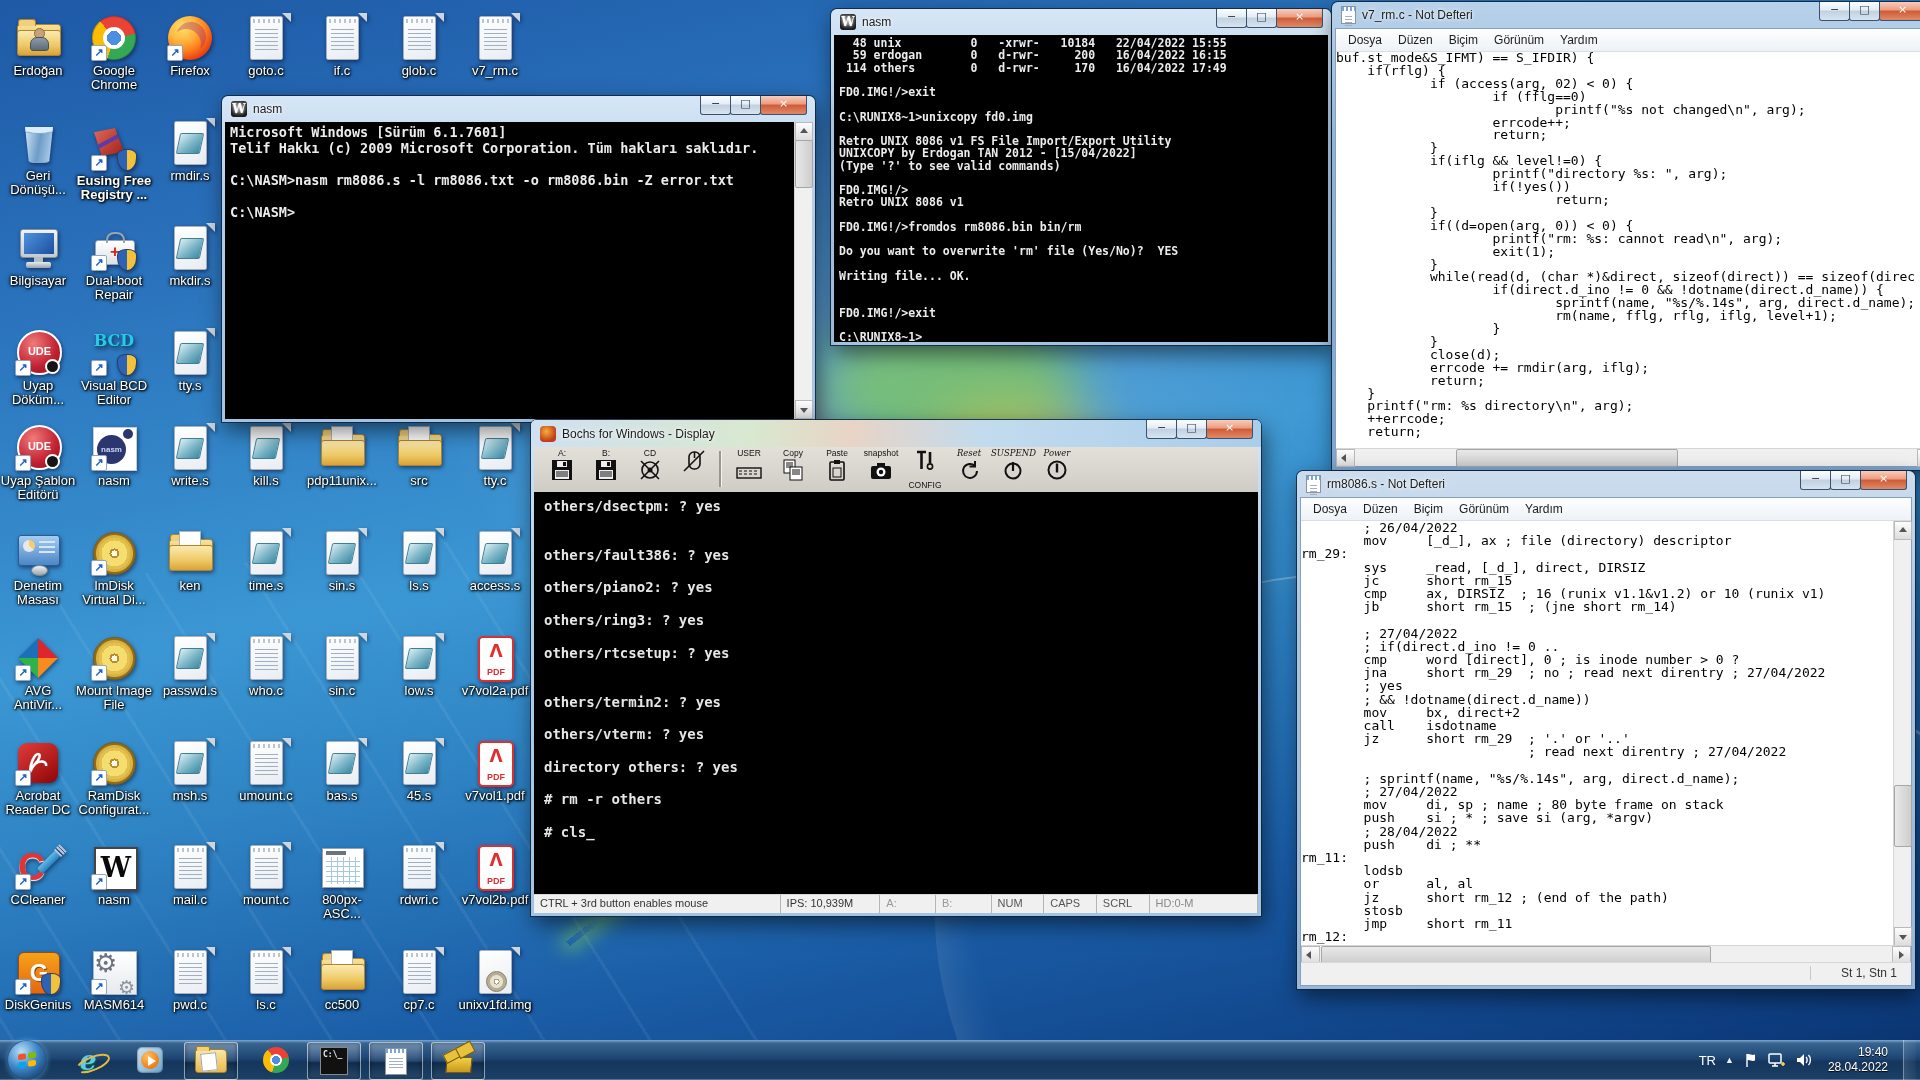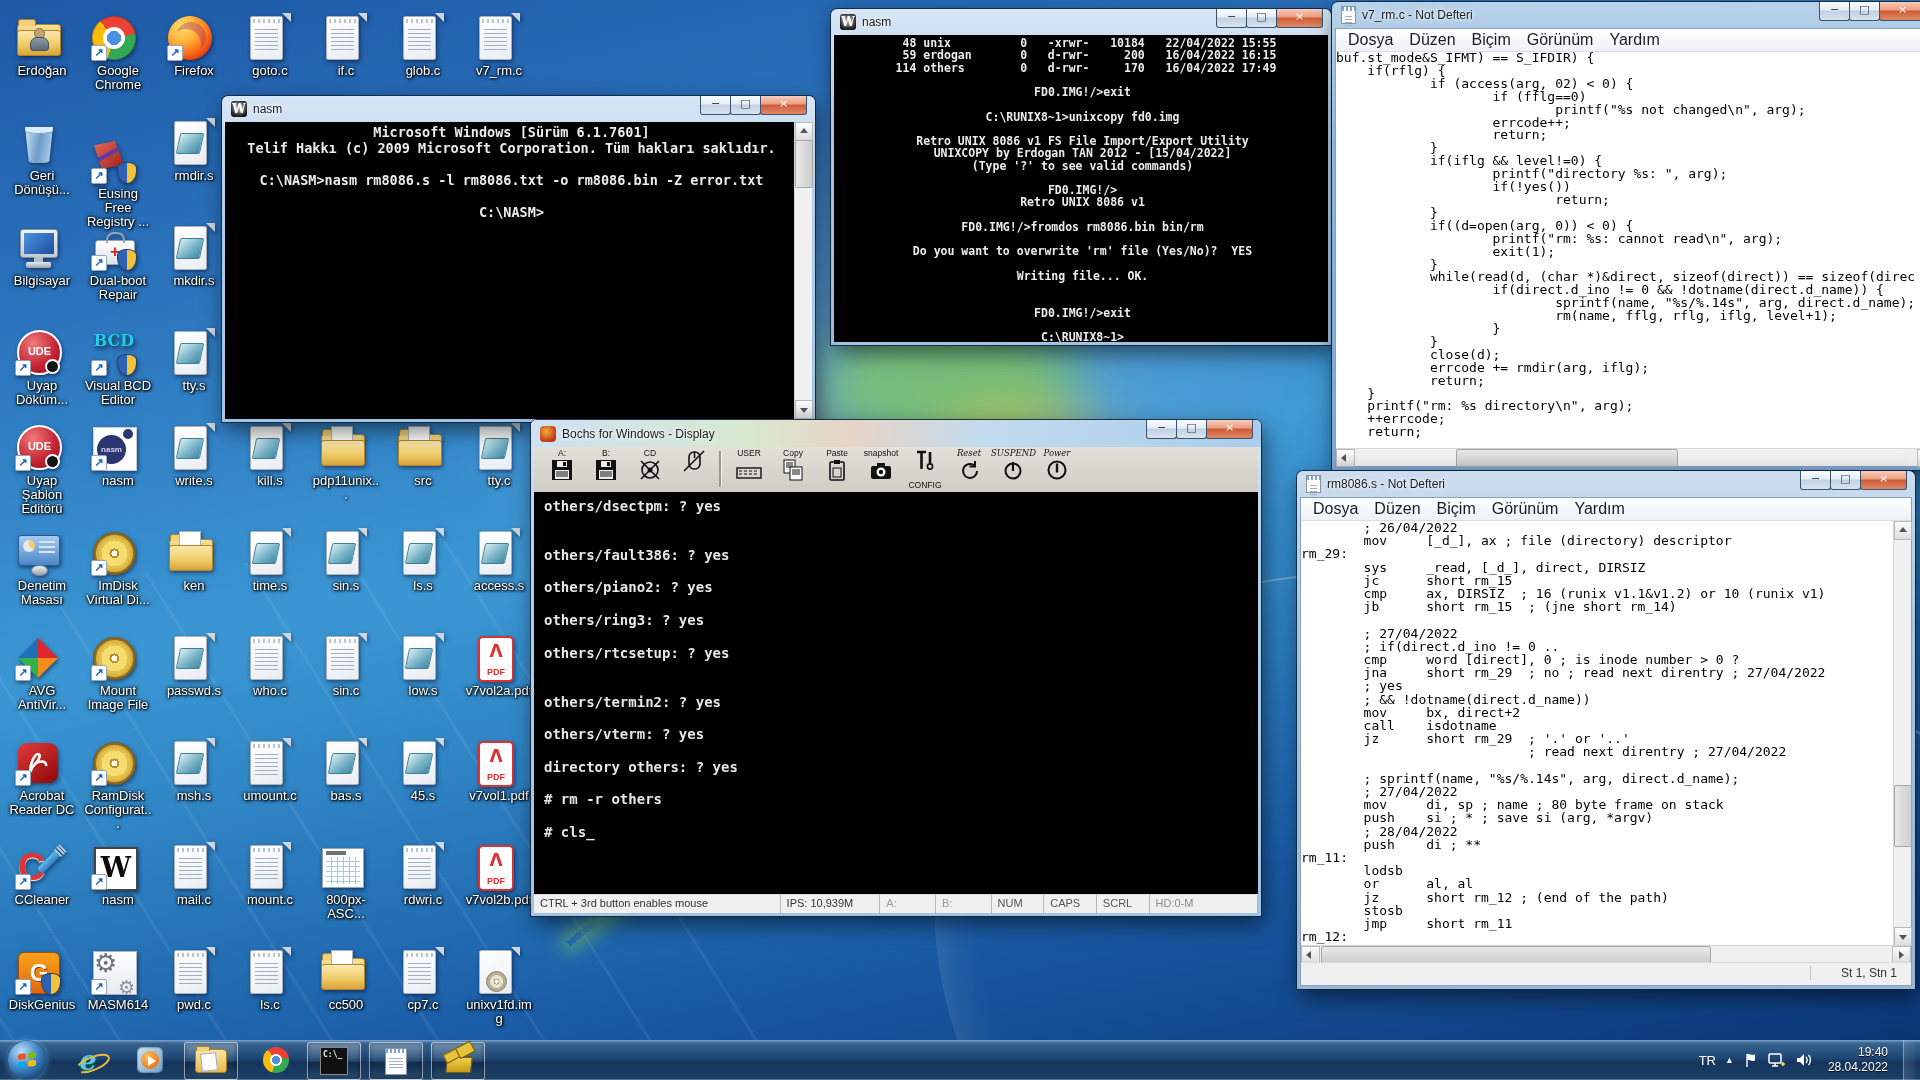--- a/index.html
+++ b/index.html
@@ -18,21 +18,21 @@
     background:repeating-linear-gradient(64deg,rgba(255,255,255,0) 0 34px,rgba(255,255,255,.25) 34px 37px,rgba(255,255,255,0) 37px 90px);
     transform:rotate(-6deg);}
   #wp-swoosh{position:absolute;left:900px;top:620px;width:1400px;height:900px;border-radius:50%;
     border-top:3px solid rgba(255,255,255,.28);transform:rotate(24deg);box-shadow:0 -18px 40px rgba(255,255,255,.12) inset;}
   #wp-grass{position:absolute;left:530px;top:830px;width:360px;height:6px;background:linear-gradient(90deg,rgba(150,230,60,0),#aef04e 40%,rgba(150,230,60,0));
     transform:rotate(-38deg);box-shadow:0 0 18px 6px rgba(150,230,70,.45);}
   
   .dicon{position:absolute;width:76px;text-align:center;z-index:2;cursor:default;}
   .dicon .art{width:48px;height:48px;margin:0 auto;position:relative;filter:drop-shadow(1px 2px 2px rgba(0,0,30,.5));}
   .dicon .lbl{margin-top:2px;font-size:13px;line-height:14px;color:#fff;
-    text-shadow:1px 1px 2px #000,0 0 4px #000,0 0 3px #000;word-wrap:break-word;padding-left:8px;}
+    text-shadow:1px 1px 2px #000,0 0 4px #000,0 0 3px #000;word-wrap:break-word;}
   .sc{position:absolute;left:1px;bottom:1px;width:14px;height:14px;background:#fff;border:1px solid #8fa6bd;border-radius:2px;
     color:#1c62c9;font:bold 11px/13px "Liberation Sans",sans-serif;text-align:center;}
   .sc::before{content:"\2197";}
   .page{position:absolute;left:8px;top:2px;width:31px;height:42px;background:linear-gradient(160deg,#ffffff,#e9edf2);border:1px solid #a8b2bd;border-radius:2px;}
   .fold{position:absolute;right:-1px;top:-1px;width:0;height:0;border-top:9px solid #cdd6df;border-left:9px solid transparent;}
   .cdoc .page::before{content:"";position:absolute;left:4px;right:4px;top:9px;height:26px;
     background:repeating-linear-gradient(rgba(0,0,0,0) 0 3px,#9eb0c2 3px 4px);}
   .cdoc .page::after{content:"";position:absolute;left:2px;right:2px;top:2px;height:4px;
     background:repeating-linear-gradient(90deg,#b9c6d2 0 2px,rgba(0,0,0,0) 2px 5px);}
   .sdoc .page::before{content:"";position:absolute;left:3px;top:11px;width:22px;height:19px;
@@ -115,35 +115,35 @@
   .glass{background:linear-gradient(#d6e6f5,#b5cfe9 30%,#a3c3e2);}
   .titlebar{height:26px;display:flex;align-items:center;gap:6px;padding:0 9px;border-radius:5px 5px 0 0;
     font-size:12px;color:#1a1a1a;text-shadow:0 0 6px rgba(255,255,255,.9),0 0 3px rgba(255,255,255,.9);}
   .capbtns{position:absolute;top:0;display:flex;}
   .cb{width:29px;height:18px;border:1px solid #39536f;border-top:none;border-radius:0 0 3px 3px;margin-left:-1px;
     background:linear-gradient(#fbfdfe 0%,#e3ecf5 45%,#c1d0e0 50%,#d8e4f0 100%);
     color:#2a3a4a;font:11px/15px "DejaVu Sans",sans-serif;text-align:center;cursor:pointer;}
   .cb.close{width:45px;background:linear-gradient(#f7cdbd 0%,#ee9b7d 45%,#cd5b37 50%,#e08a68 100%);color:#fff;}
   .wicon{width:16px;height:16px;flex:0 0 16px;}
   
-  .console .body{position:absolute;left:3px;right:3px;bottom:3px;background:#000;text-align:center;}
+  .console .body{position:absolute;left:3px;right:3px;bottom:3px;background:#000;}
   .term{position:absolute;inset:0;overflow:hidden;padding:2px 2px 0 5px;}
   .tline{white-space:pre;font-family:"DejaVu Sans Mono",monospace;font-weight:bold;color:#ececec;}
   .c1 .tline{font-size:13.5px;line-height:16px;}
   .c2 .tline{font-size:11.5px;line-height:12.25px;}
   .vscroll{position:absolute;right:0;top:0;bottom:0;width:17px;background:#f0f0f0;border-left:1px solid #d5d5d5;}
   .sbtn{position:absolute;left:0;width:16px;height:17px;background:linear-gradient(#fdfdfd,#ddd);border:1px solid #b9b9b9;}
   .sbtn.up{top:0;} .sbtn.dn{bottom:0;}
   .sbtn.up::after,.arr-u::after{content:"";position:absolute;left:4px;top:5px;border:4px solid transparent;border-bottom:5px solid #555;border-top:none;}
   .sbtn.dn::after{content:"";position:absolute;left:4px;top:7px;border:4px solid transparent;border-top:5px solid #555;border-bottom:none;}
   .sthumb{position:absolute;left:0;width:16px;background:linear-gradient(90deg,#e8e8e8,#cdcdcd);border:1px solid #a6a6a6;border-radius:2px;}
   
   .notepad .inner{position:absolute;left:3px;right:3px;bottom:3px;background:#fff;border:1px solid #8aa0b8;}
   .menubar{height:22px;display:flex;align-items:center;gap:0;padding:0 4px;background:linear-gradient(#fdfefe,#eef2f7);border-bottom:1px solid #d8dee6;}
-  .menuitem{padding:3px 8px;font-size:16px;color:#1c1c1c;cursor:default;}
+  .menuitem{padding:3px 8px;font-size:12px;color:#1c1c1c;cursor:default;}
   .npbody{position:absolute;left:0;right:0;overflow:hidden;background:#fff;}
   .code .tline{font-family:"DejaVu Sans Mono",monospace;font-weight:normal;color:#000;}
   .np1 .tline{font-size:13px;line-height:12.9px;}
   .np2 .tline{font-size:13px;line-height:13.2px;}
   .hscroll{position:absolute;left:0;right:0;height:17px;background:#f0f0f0;border-top:1px solid #d5d5d5;}
   .hbtn{position:absolute;top:0;width:17px;height:16px;background:linear-gradient(#fdfdfd,#ddd);border:1px solid #b9b9b9;}
   .hbtn.l{left:0;} .hbtn.r{right:0;}
   .hbtn.l::after{content:"";position:absolute;left:4px;top:4px;border:4px solid transparent;border-right:5px solid #555;border-left:none;}
   .hbtn.r::after{content:"";position:absolute;left:6px;top:4px;border:4px solid transparent;border-left:5px solid #555;border-right:none;}
   .hthumb{position:absolute;top:0;height:16px;background:linear-gradient(#e8e8e8,#cdcdcd);border:1px solid #a6a6a6;border-radius:2px;}
@@ -260,21 +260,21 @@
           <span class="fold"></span>
         </div>
         <div class="lbl">v7_rm.c</div>
       </div>
       <div class="dicon" style="left: 0px; top: 119px;">
         <div class="art recycle">
           <span class="bin"></span>
         </div>
         <div class="lbl">Geri Dönüşü...</div>
       </div>
-      <div class="dicon" style="left: 76px; top: 137px;">
+      <div class="dicon" style="left: 76px; top: 124px; font-weight: bold;">
         <div class="art eusing">
           <span class="eshard"></span>
           <span class="shield"></span>
           <span class="sc"></span>
         </div>
         <div class="lbl">Eusing Free Registry ...</div>
       </div>
       <div class="dicon" style="left: 152px; top: 119px;">
         <div class="art sdoc">
           <span class="page"></span>

